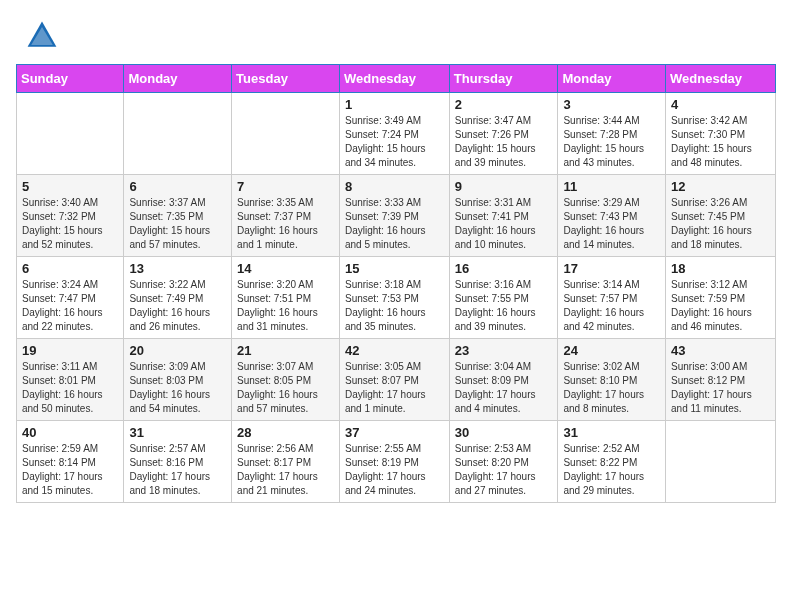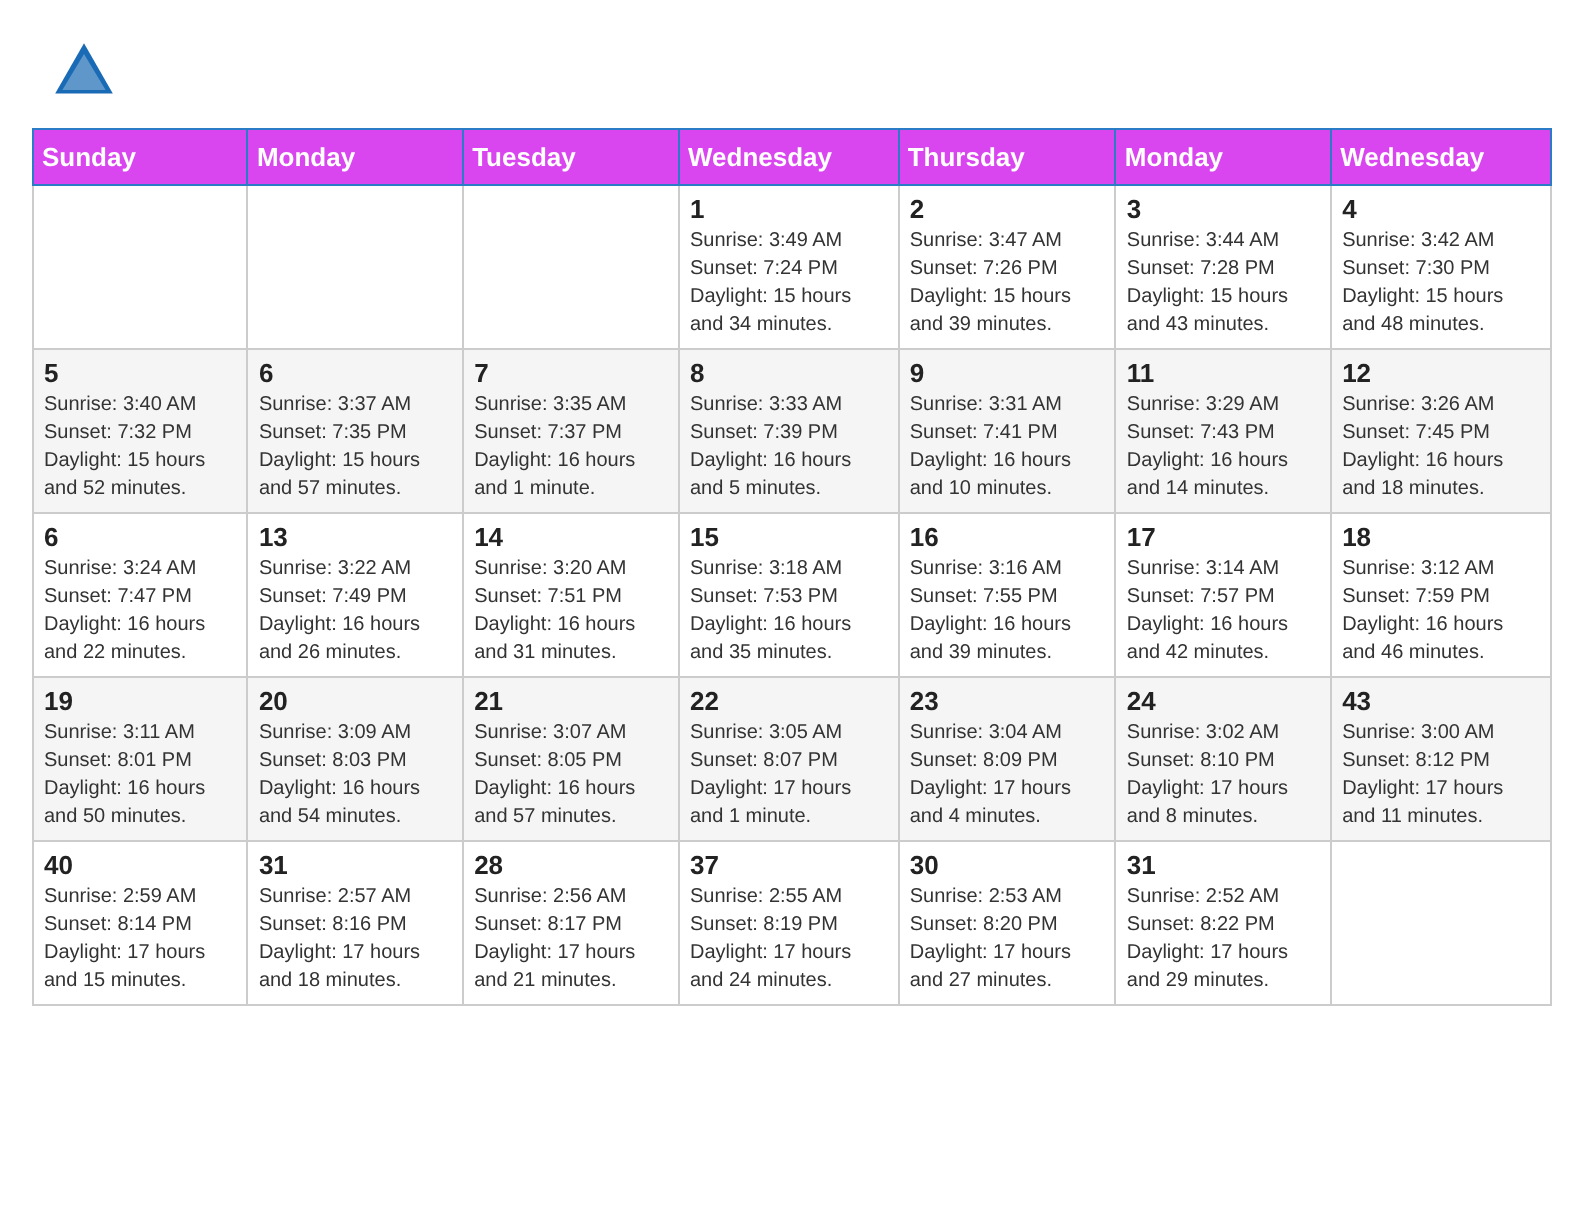--- a/index.html
+++ b/index.html
@@ -219,21 +219,21 @@
           </td>
           <td>
             <div class="day-number">20</div>
             <div class="day-info">Sunrise: 3:09 AM<br>Sunset: 8:03 PM<br>Daylight: 16 hours and 54 minutes.</div>
           </td>
           <td>
             <div class="day-number">21</div>
             <div class="day-info">Sunrise: 3:07 AM<br>Sunset: 8:05 PM<br>Daylight: 16 hours and 57 minutes.</div>
           </td>
           <td>
-            <div class="day-number">22</div>
+            <div class="day-number">42</div>
             <div class="day-info">Sunrise: 3:05 AM<br>Sunset: 8:07 PM<br>Daylight: 17 hours and 1 minute.</div>
           </td>
           <td>
             <div class="day-number">23</div>
             <div class="day-info">Sunrise: 3:04 AM<br>Sunset: 8:09 PM<br>Daylight: 17 hours and 4 minutes.</div>
           </td>
           <td>
             <div class="day-number">24</div>
             <div class="day-info">Sunrise: 3:02 AM<br>Sunset: 8:10 PM<br>Daylight: 17 hours and 8 minutes.</div>
           </td>

